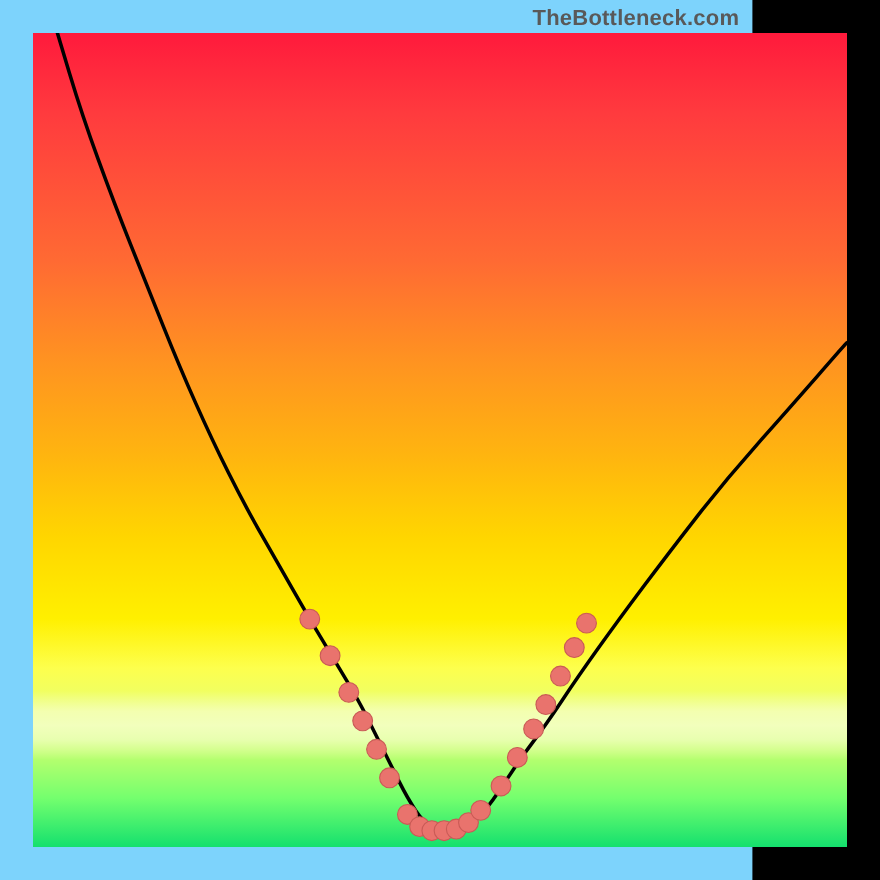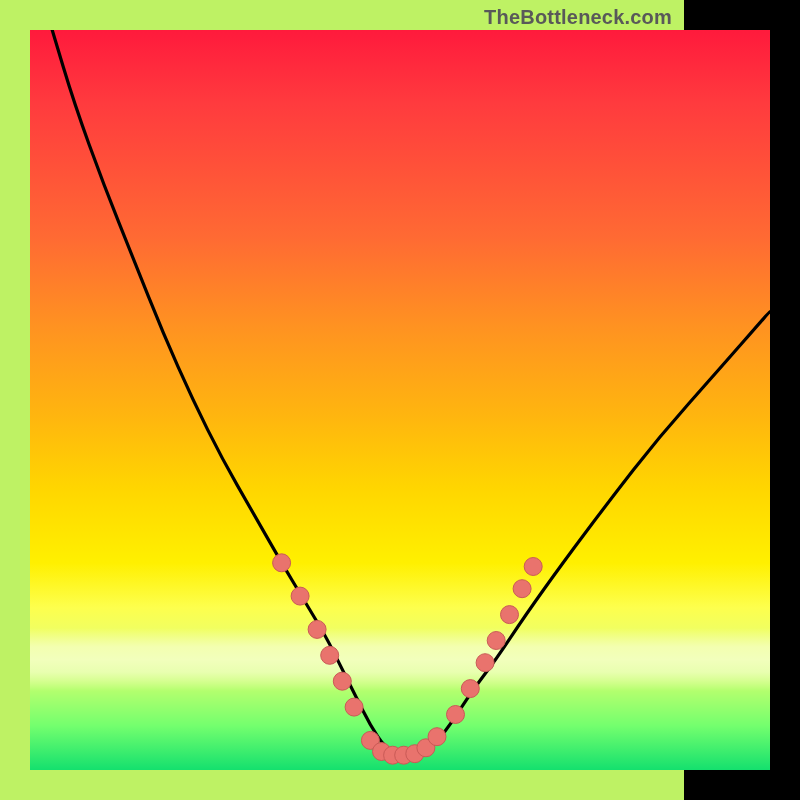--- a/index.html
+++ b/index.html
@@ -8,21 +8,21 @@
     width: 800px;
     height: 800px;
     overflow: hidden;
     background: #000;
     font-family: Arial, Helvetica, sans-serif;
   }
   .frame {
     position: relative;
     width: 684px;
     height: 800px;
-    background: #bef264;
+    background: #7dd3fc;
   }
   .plot-area {
     position: absolute;
     left: 30px;
     top: 30px;
     width: 740px;
     height: 740px;
     overflow: hidden;
   }
   

